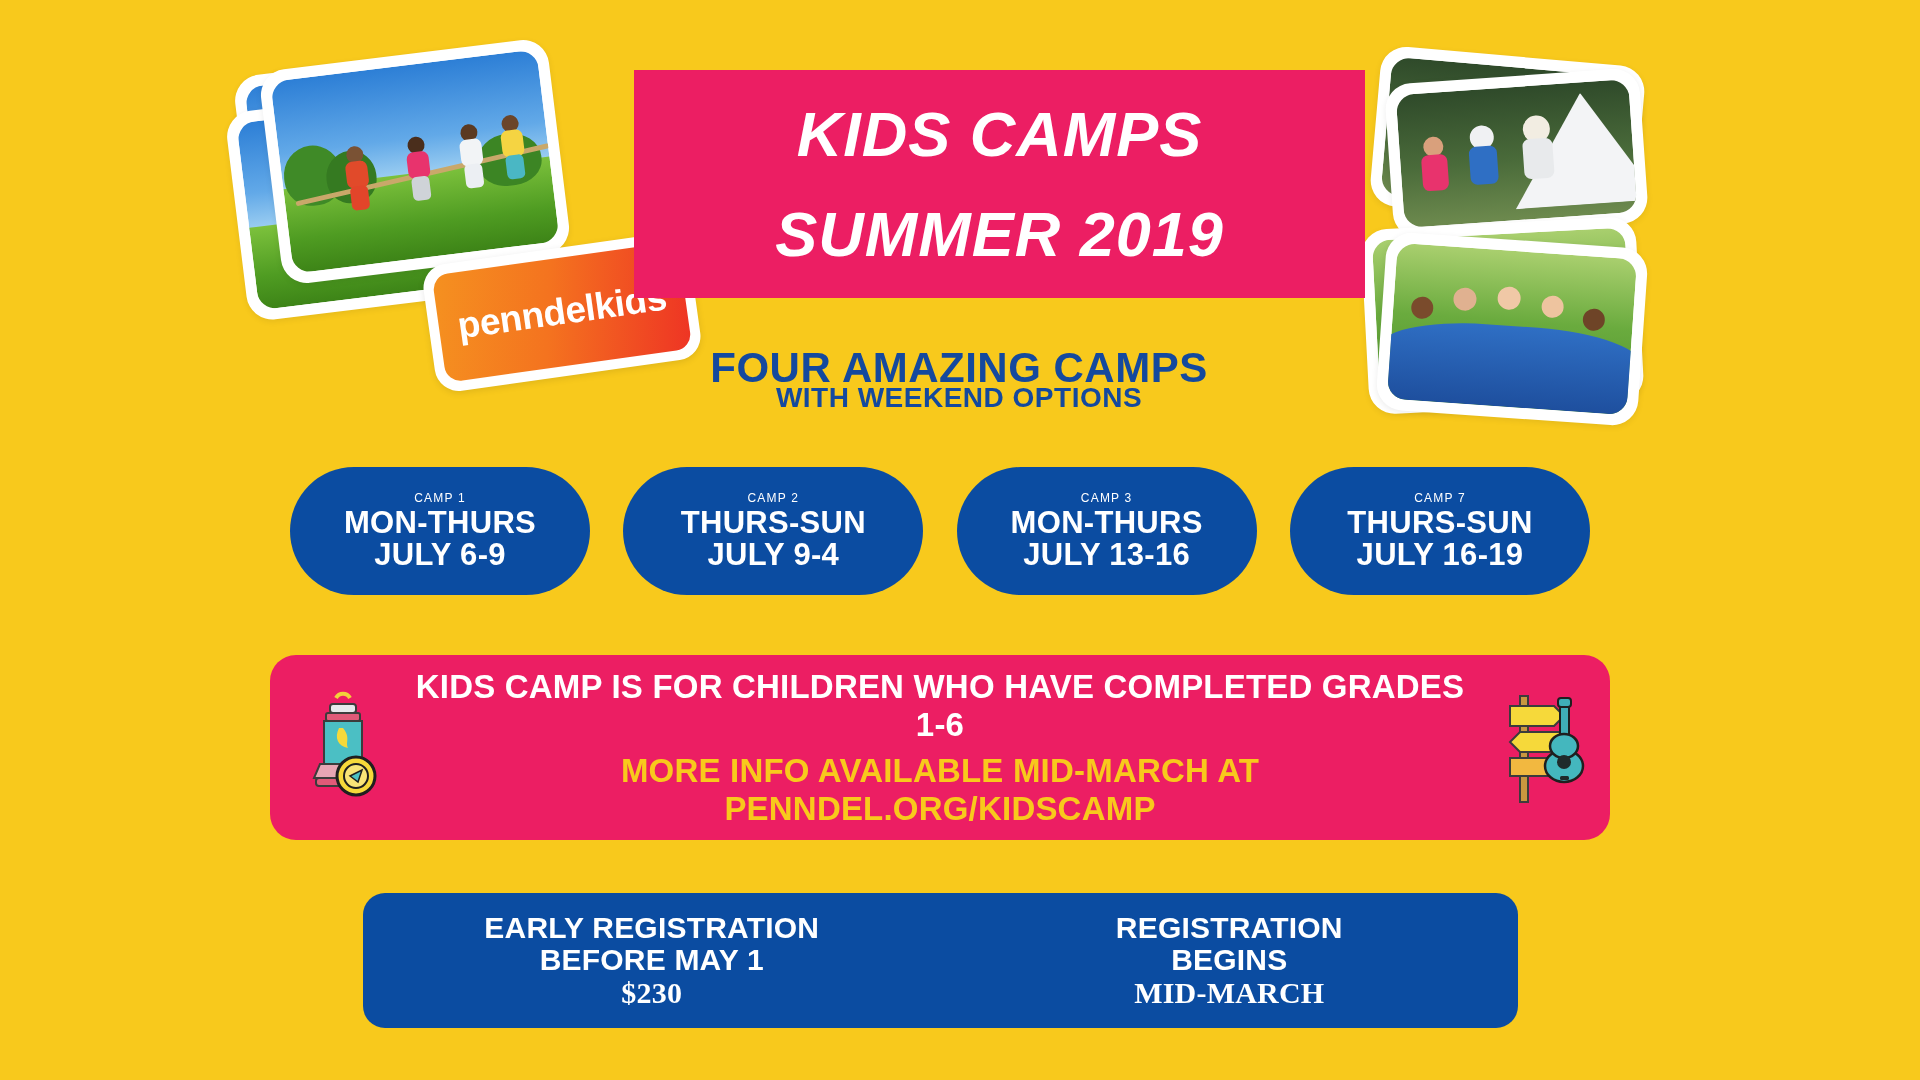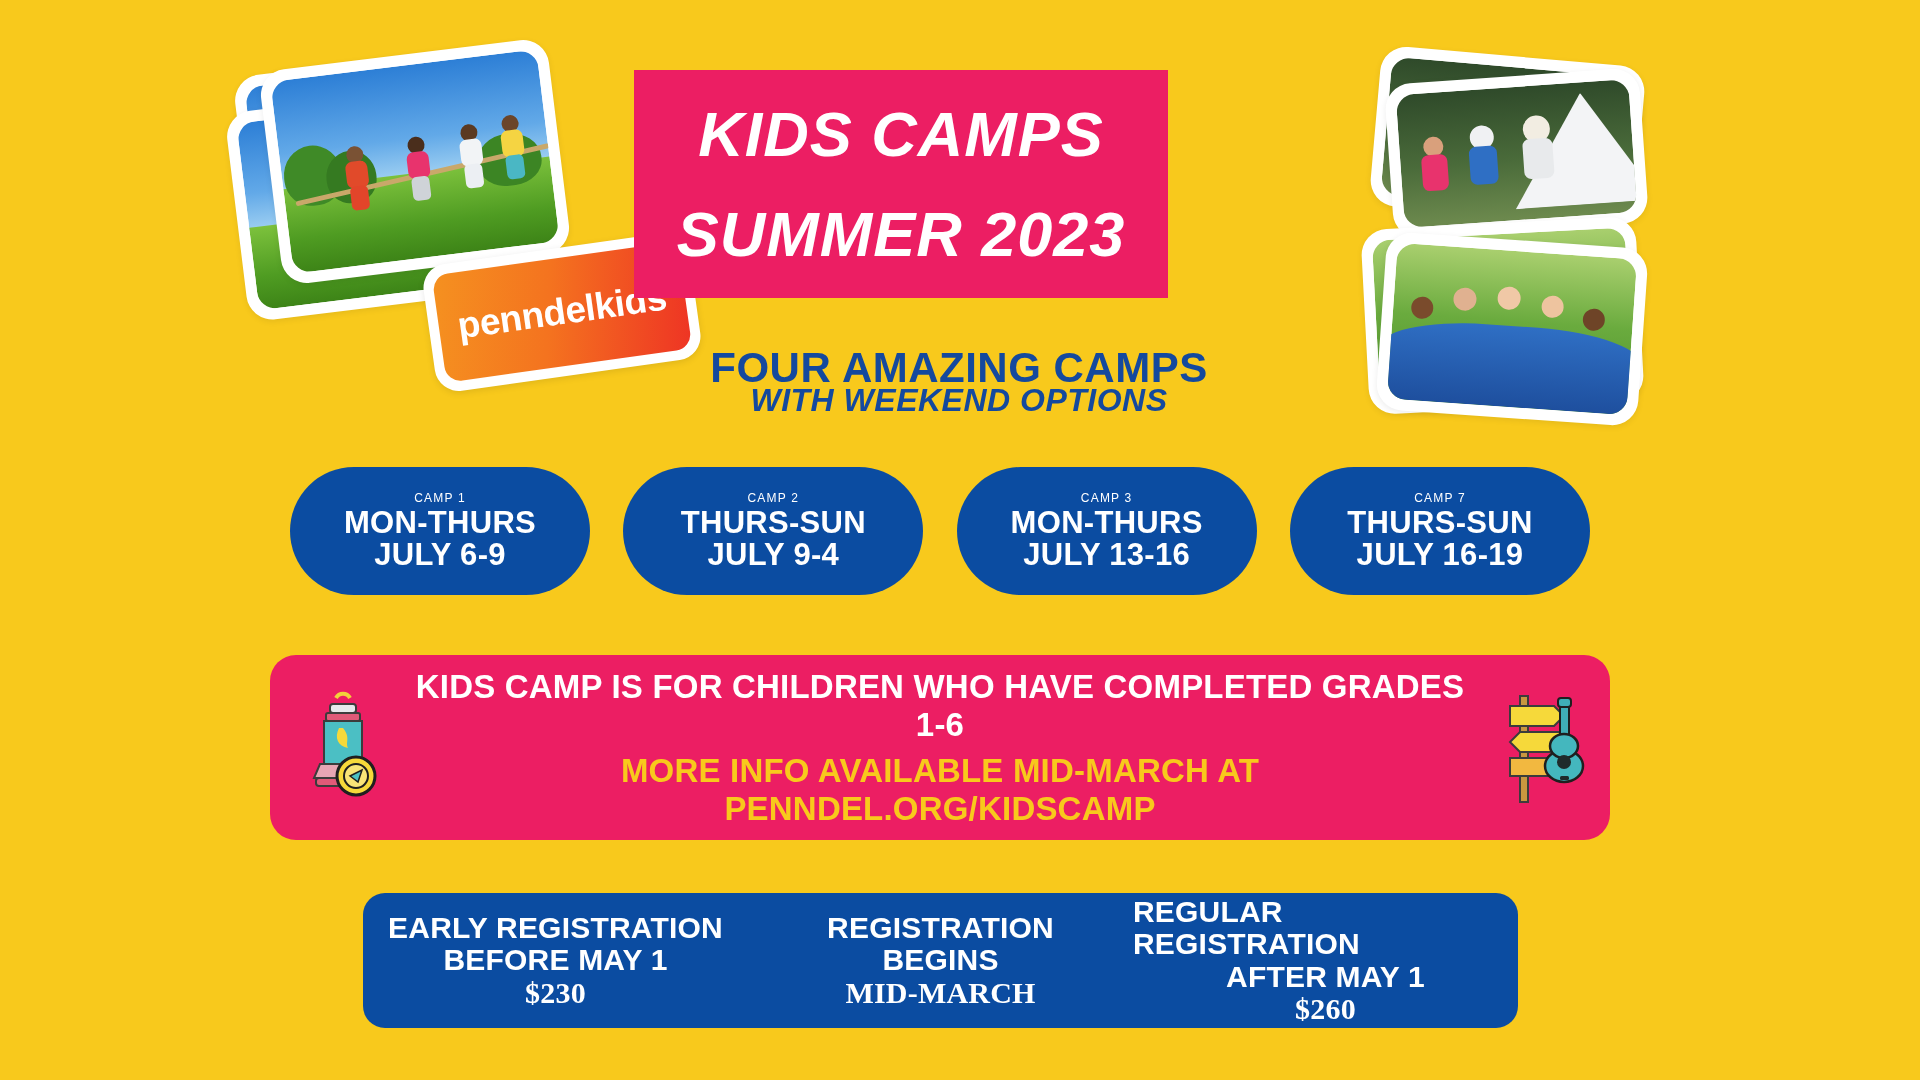--- a/index.html
+++ b/index.html
@@ -47,28 +47,28 @@
   .rp-d{left:26px;top:192px;width:262px;height:178px;transform:rotate(4deg);}
 
   .snowscene{position:absolute;inset:0;background:linear-gradient(180deg,#2f4a2a 0%,#4a6b3a 55%,#6d8a4e 100%);}
   .tent{position:absolute;left:48%;top:8%;width:62%;height:84%;background:#f3f4f6;
         clip-path:polygon(50% 0,100% 100%,0 100%);}
   .outdoor{position:absolute;inset:0;background:linear-gradient(180deg,#a9cf6e 0%,#6aab3e 45%,#4d8f2b 100%);}
   .blanket{position:absolute;left:-6%;bottom:0;width:112%;height:52%;
            background:linear-gradient(180deg,#2f6fc4 0%,#1e4f9e 100%);border-radius:40% 40% 0 0;}
 
   
-  .title-band{position:absolute;left:634px;top:70px;width:534px;height:228px;background:#EC1E63;}
+  .title-band{position:absolute;left:634px;top:70px;width:731px;height:228px;background:#EC1E63;}
   .title-band .t{position:absolute;left:0;right:0;text-align:center;color:#fff;
      font-weight:bold;font-style:italic;font-size:63px;letter-spacing:1px;}
   .t1{top:28px;} .t2{top:128px;}
 
   .sub{position:absolute;left:634px;width:650px;text-align:center;color:#14499E;font-weight:bold;}
   .sub1{top:344px;font-size:42px;letter-spacing:.5px;}
-  .sub2{top:382px;font-size:32px;letter-spacing:.5px;font-style:italic;}
+  .sub2{top:382px;font-size:28px;letter-spacing:.5px;}
 
   
   .pills{position:absolute;left:290px;top:467px;width:1300px;height:128px;
          display:flex;justify-content:space-between;}
   .pill{width:300px;height:128px;background:#0B4CA1;border-radius:64px;
         display:flex;flex-direction:column;align-items:center;justify-content:center;color:#fff;}
   .pill .num{font-size:12px;font-weight:normal;letter-spacing:1.2px;margin-bottom:2px;}
   .pill .d1{font-size:31px;font-weight:bold;line-height:1.04;letter-spacing:.3px;}
   .pill .d2{font-size:31px;font-weight:bold;line-height:1.04;letter-spacing:.3px;}
 
@@ -194,21 +194,21 @@
         </div>
         <div class="kid" style="left:186px;top:52px;width:30px;height:58px;">
           <div class="head" style="background:#6e4427;width:22px;height:22px;"></div>
         </div>
       </div>
     </div>
   </div>
 
   <div class="title-band">
     <div class="t t1">KIDS CAMPS</div>
-    <div class="t t2">SUMMER 2023</div>
+    <div class="t t2">SUMMER 2019</div>
   </div>
   <div class="sub sub1">FOUR AMAZING CAMPS</div>
   <div class="sub sub2">WITH WEEKEND OPTIONS</div>
 
   <div class="pills">
     <div class="pill">
       <div class="num">CAMP 1</div>
       <div class="d1">MON-THURS</div>
       <div class="d2">JULY 6-9</div>
     </div>
@@ -270,20 +270,15 @@
     <div class="regcol">
       <div class="l1">EARLY REGISTRATION</div>
       <div class="l2">BEFORE MAY 1</div>
       <div class="l3">$230</div>
     </div>
     <div class="regcol">
       <div class="l1">REGISTRATION</div>
       <div class="l2">BEGINS</div>
       <div class="l3">MID-MARCH</div>
     </div>
-    <div class="regcol">
-      <div class="l1">REGULAR REGISTRATION</div>
-      <div class="l2">AFTER MAY 1</div>
-      <div class="l3">$260</div>
-    </div>
   </div>
 
 </div>
 
 </body></html>

